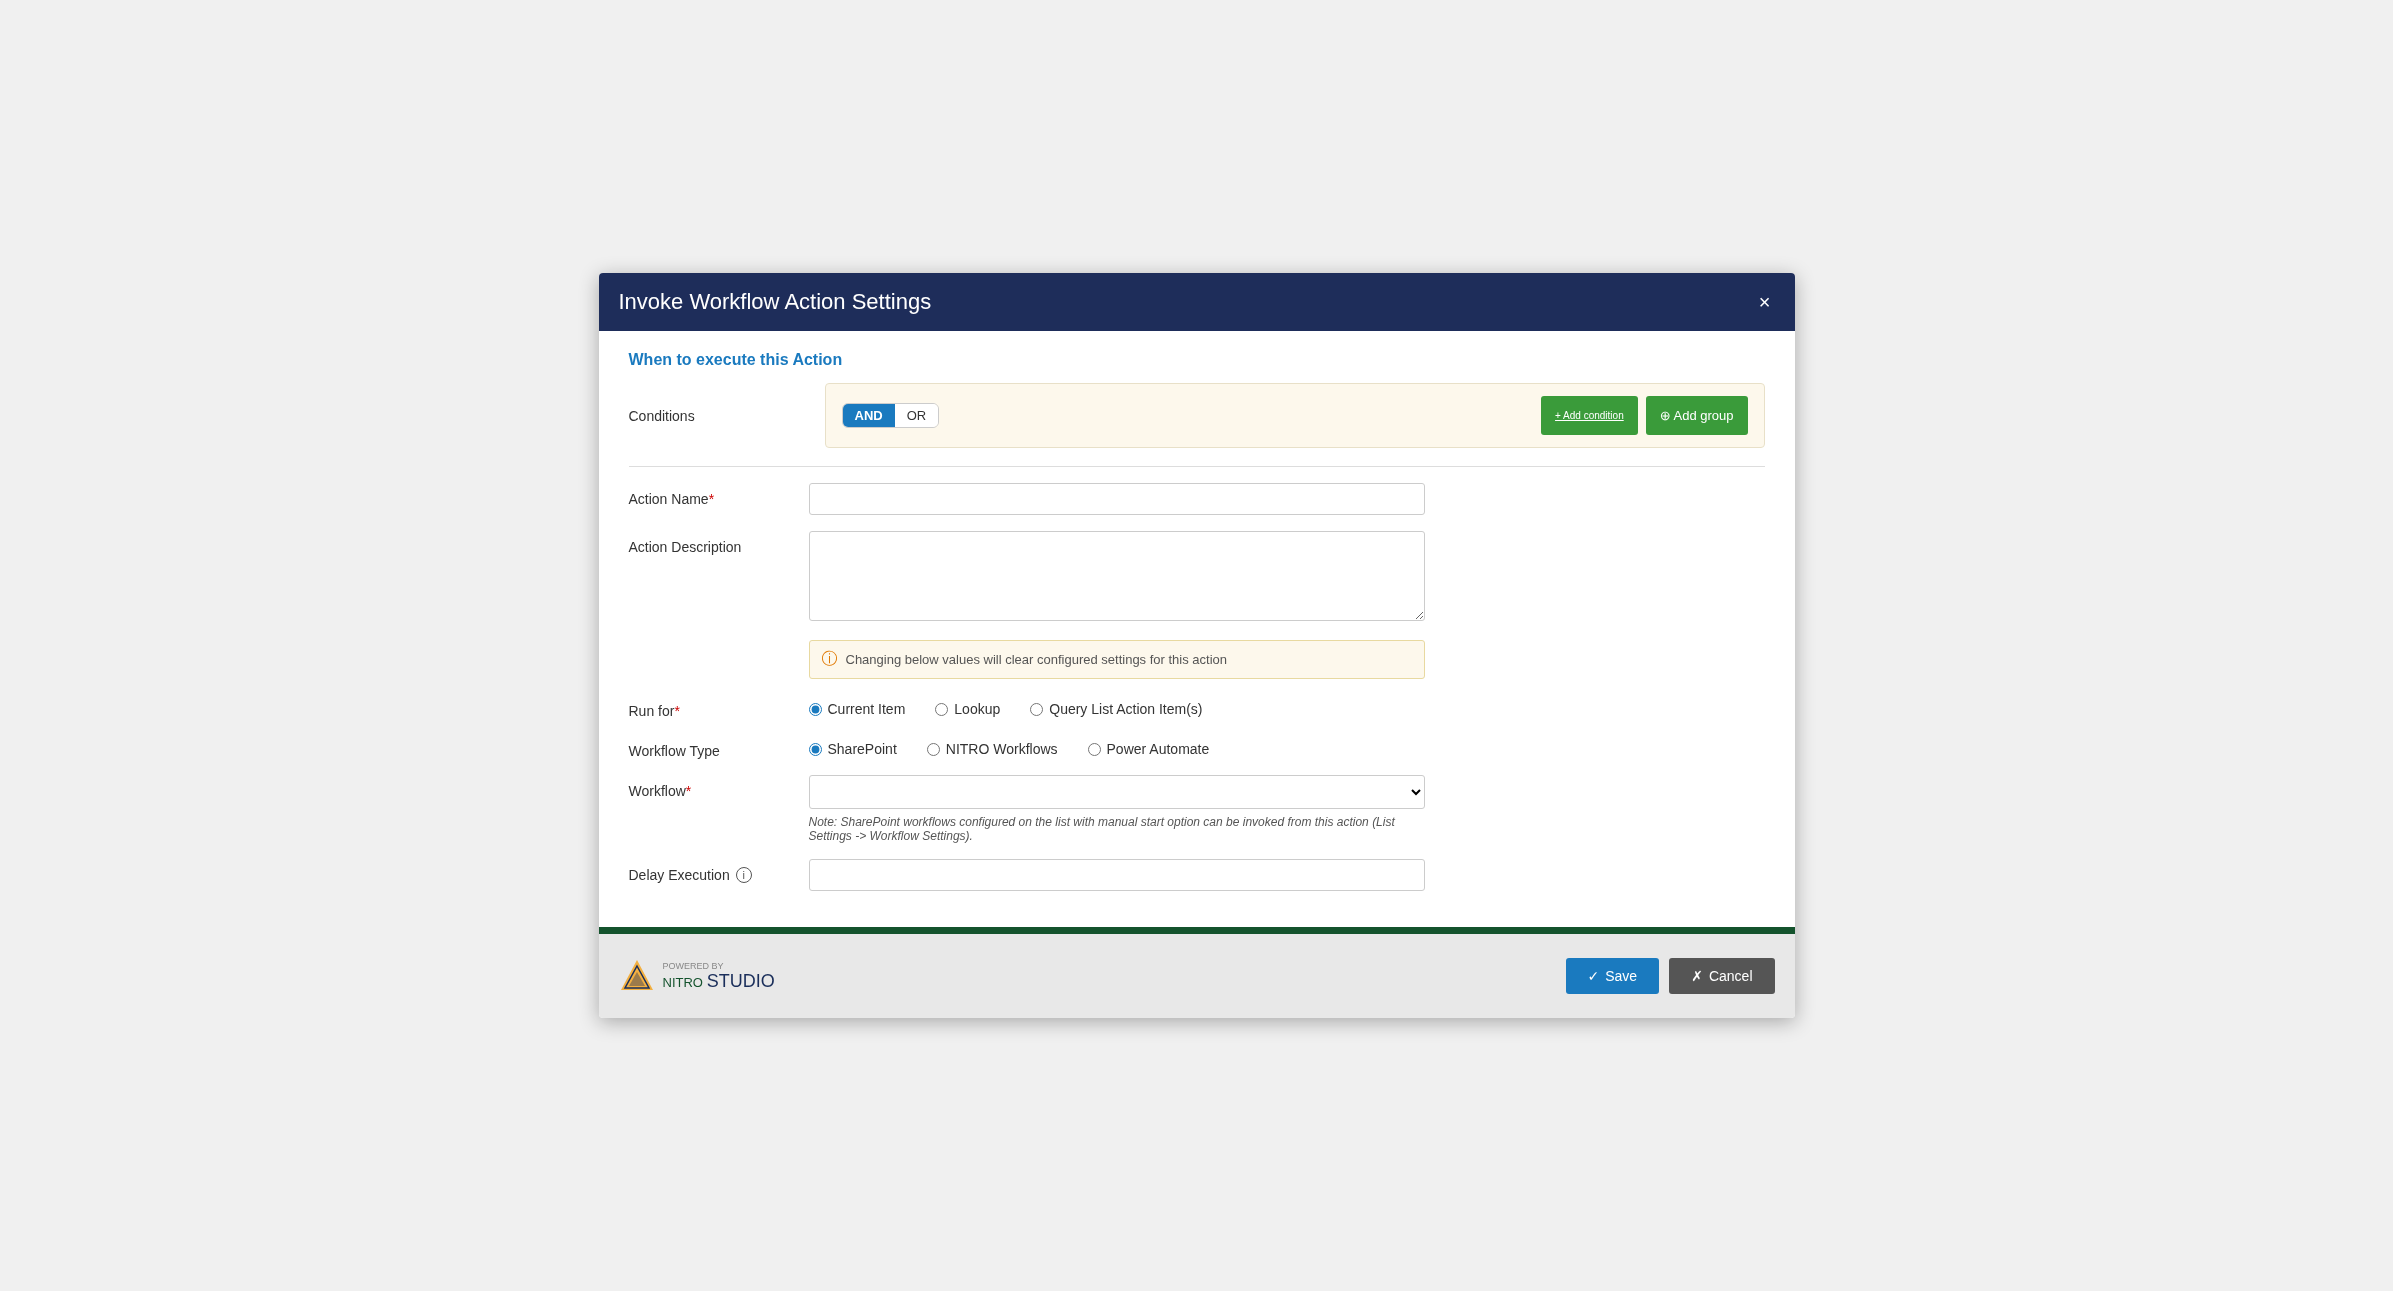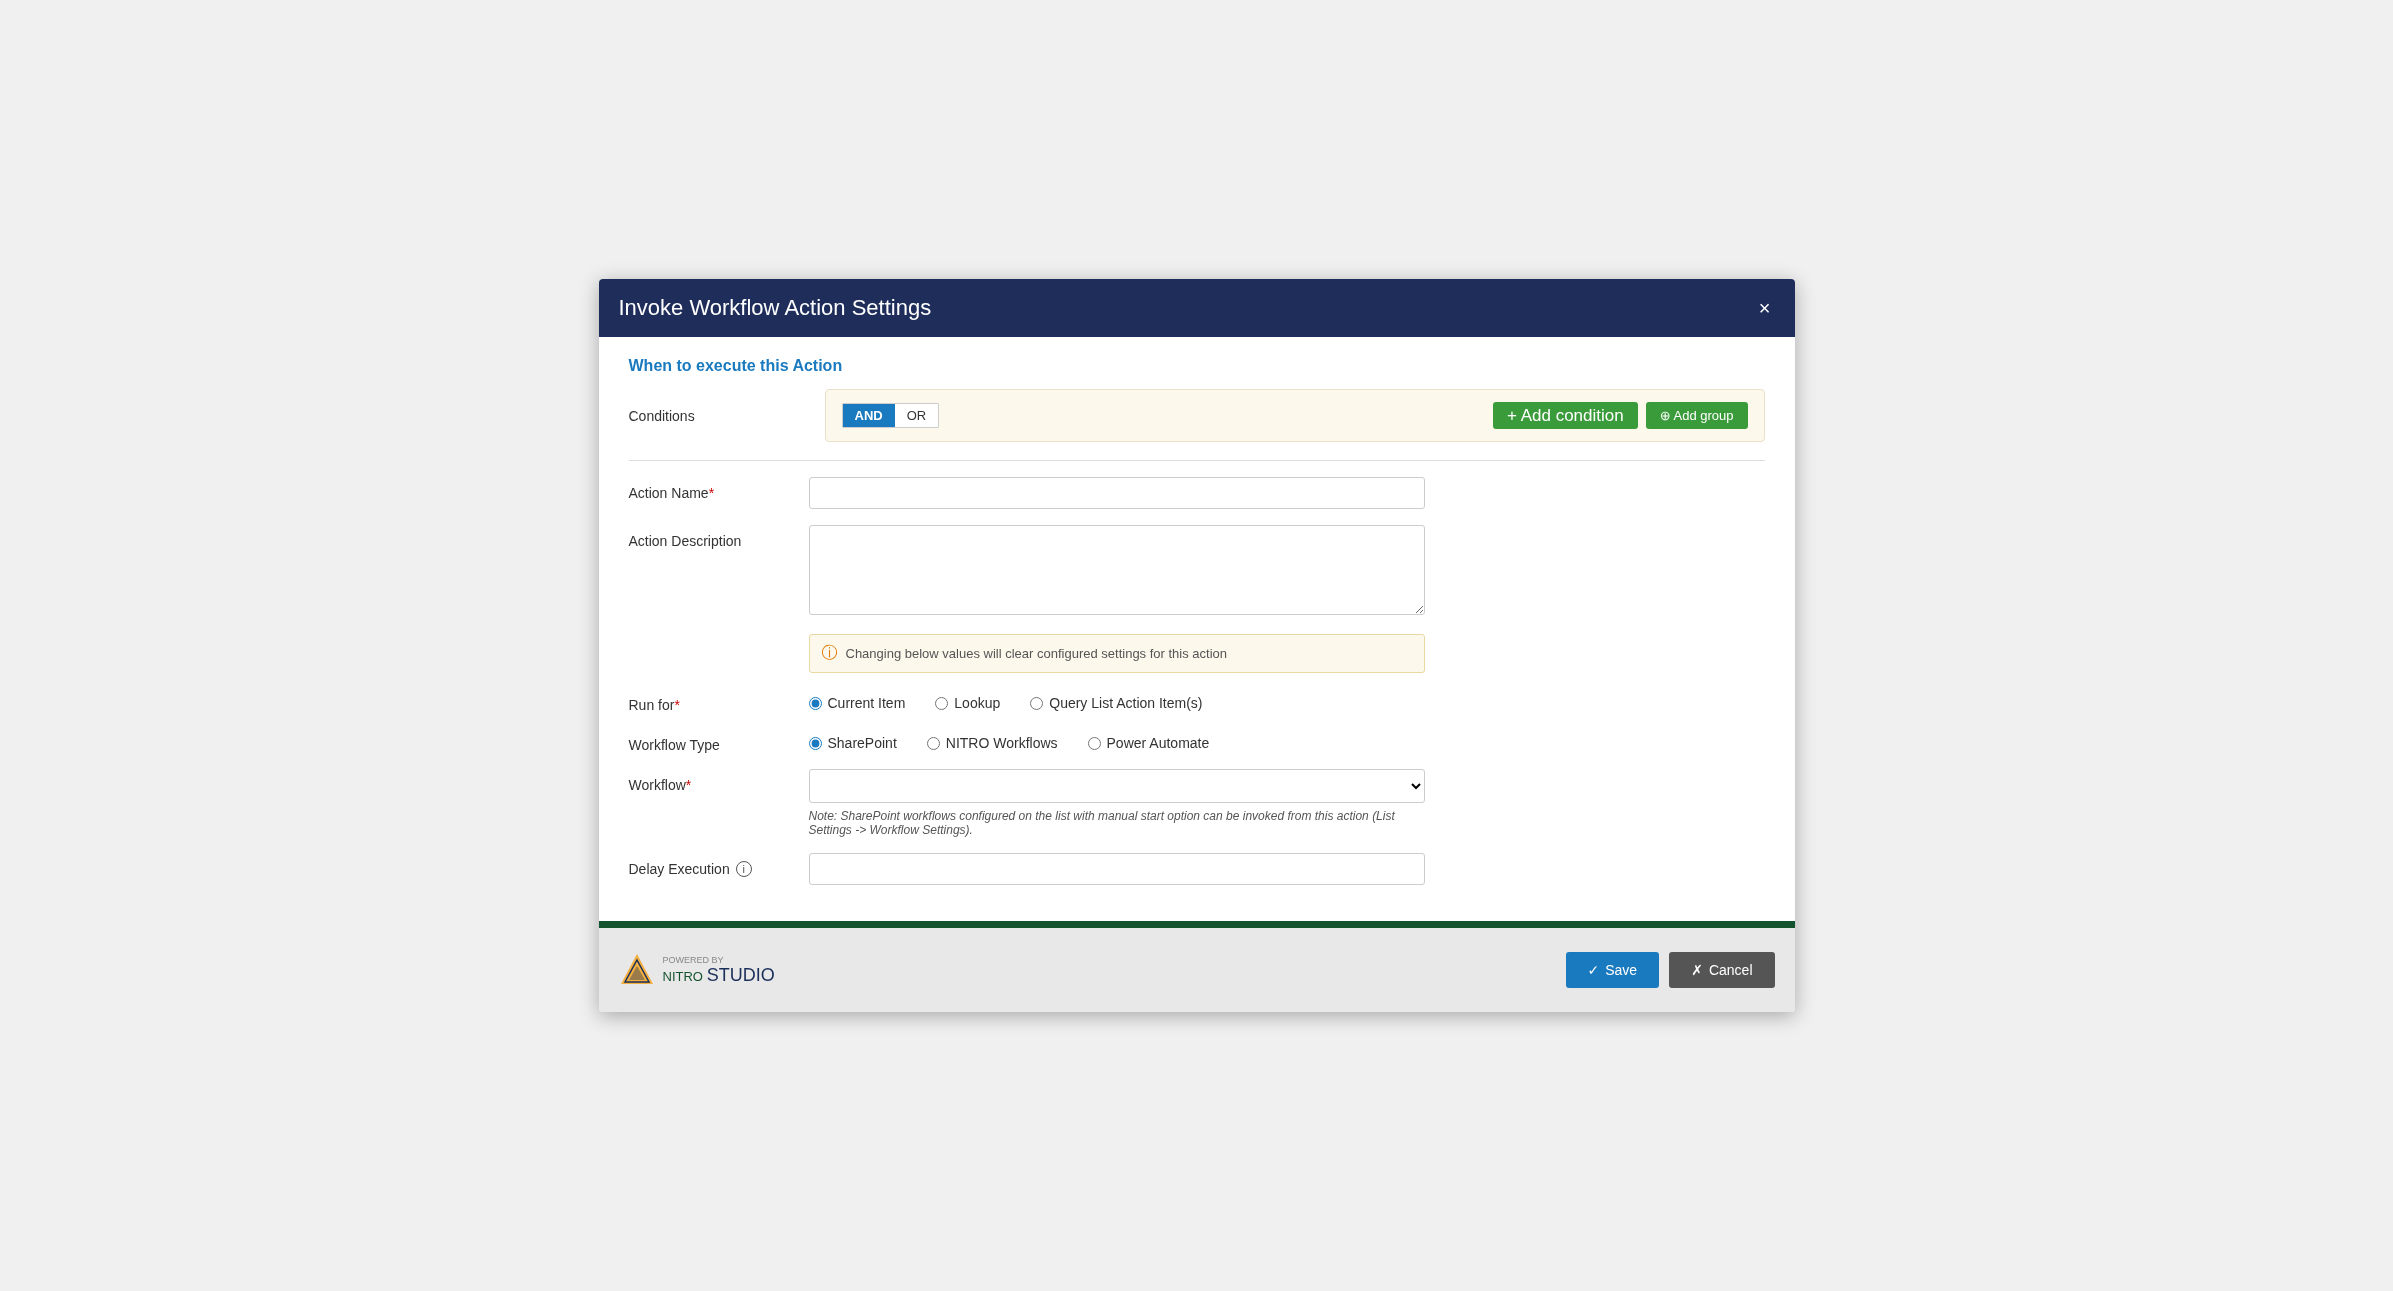--- a/index.html
+++ b/index.html
@@ -69,21 +69,21 @@
       border: 1px solid #e8e0c8;
       border-radius: 4px;
       padding: 12px 16px;
       display: flex;
       align-items: center;
       justify-content: space-between;
     }
     .and-or-group {
       display: flex;
       border: 1px solid #ccc;
-      border-radius: 1px;
+      border-radius: 6px;
       overflow: hidden;
     }
     .and-btn {
       background: #1a7abf;
       color: #fff;
       border: none;
       padding: 4px 12px;
       cursor: pointer;
       font-size: 13px;
       font-weight: 600;
@@ -97,27 +97,28 @@
       font-size: 13px;
     }
     .add-buttons {
       display: flex;
       gap: 8px;
     }
     .btn-add-condition {
       background: #3a9b3a;
       color: #fff;
       border: none;
-      padding: 3px 14px;
-      border-radius: 3px;
-      cursor: pointer;
-      font-size: 17px;
+      padding: 14px 14px;
+      border-radius: 3px;
+      cursor: pointer;
+      font-size: 10px;
       display: flex;
       align-items: center;
       gap: 4px;
+      text-decoration: underline;
     }
     .btn-add-group {
       background: #3a9b3a;
       color: #fff;
       border: none;
       padding: 6px 14px;
       border-radius: 3px;
       cursor: pointer;
       font-size: 13px;
       display: flex;

